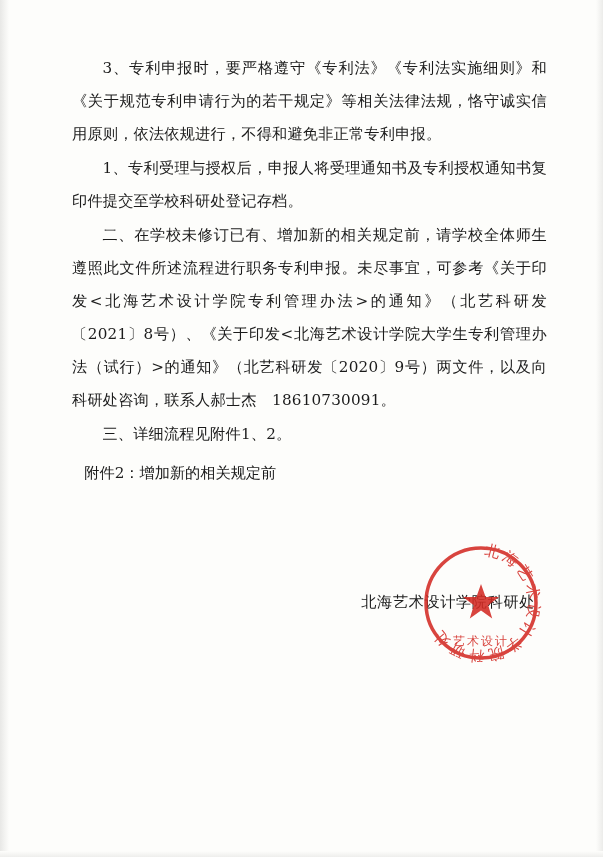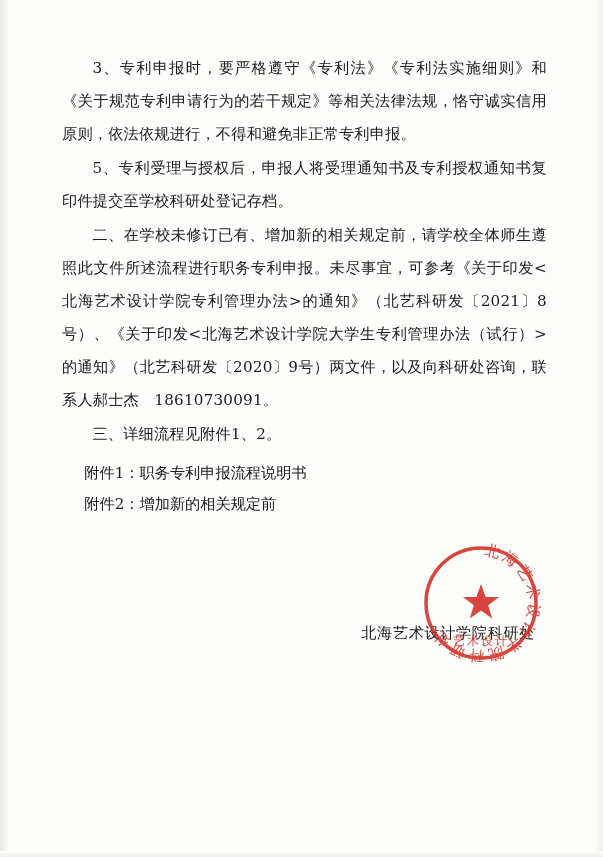--- a/index.html
+++ b/index.html
@@ -25,21 +25,21 @@
     position: relative;
     z-index: 2;
   }
   .para {
     font-size: 15.2px;
     line-height: 33px;
     color: #1b1b1b;
     text-align: justify;
     text-justify: inter-ideograph;
     letter-spacing: 0.2px;
-    margin: 0 0 1px 2px;
+    margin: 0 0 1px 12px;
   }
   .indent2 {
     text-indent: 2em;
   }
   .attach-line {
     font-size: 15.2px;
     line-height: 31px;
     color: #1b1b1b;
     text-indent: 1.6em;
     margin: 0;
@@ -102,25 +102,24 @@
 </head>
 <body>
 
 <div class="page">
   <div class="page-edge-left"></div>
   <div class="page-edge-right"></div>
   <div class="page-edge-bottom"></div>
 
   <div class="doc-body">
     <p class="para indent2">3、专利申报时，要严格遵守《专利法》《专利法实施细则》和《关于规范专利申请行为的若干规定》等相关法律法规，恪守诚实信用原则，依法依规进行，不得和避免非正常专利申报。</p>
-    <p class="para indent2">5、专利受理与授权后，申报人将受理通知书及专利授权通知书复印件提交至学校科研处登记存档。</p>
+    <p class="para indent2">1、专利受理与授权后，申报人将受理通知书及专利授权通知书复印件提交至学校科研处登记存档。</p>
     <p class="para indent2">二、在学校未修订已有、增加新的相关规定前，请学校全体师生遵照此文件所述流程进行职务专利申报。未尽事宜，可参考《关于印发&lt;北海艺术设计学院专利管理办法&gt;的通知》（北艺科研发〔2021〕8号）、《关于印发&lt;北海艺术设计学院大学生专利管理办法（试行）&gt;的通知》（北艺科研发〔2020〕9号）两文件，以及向科研处咨询，联系人郝士杰　18610730091。</p>
     <p class="para indent2">三、详细流程见附件1、2。</p>
     <div class="spacer-sm"></div>
-    <p class="attach-line">附件1：职务专利申报流程说明书</p>
     <p class="attach-line">附件2：增加新的相关规定前</p>
   </div>
 
   <div class="signature-block">
     <div class="sig-line">北海艺术设计学院科研处</div>
   </div>
 
   <div class="seal">
     <svg width="124" height="124" viewBox="0 0 124 124" xmlns="http://www.w3.org/2000/svg">
       <defs>

